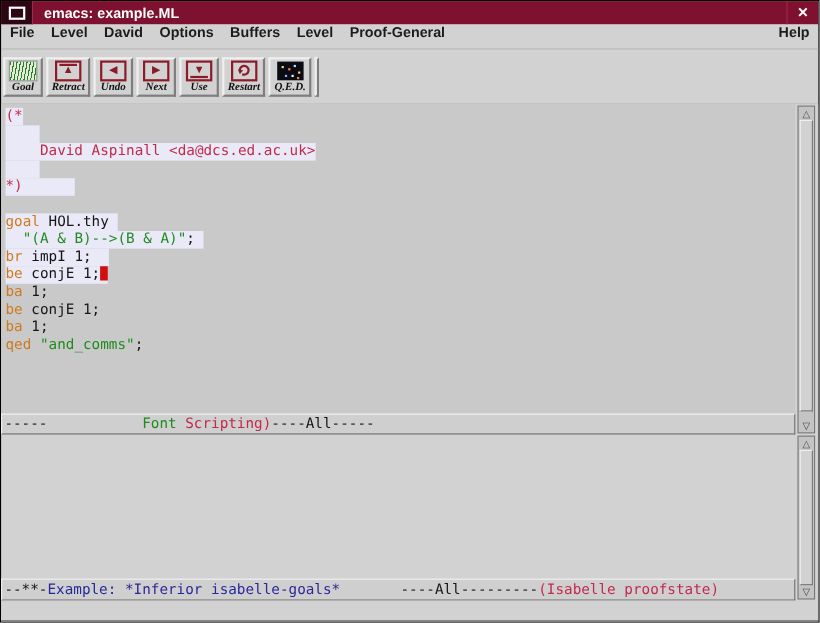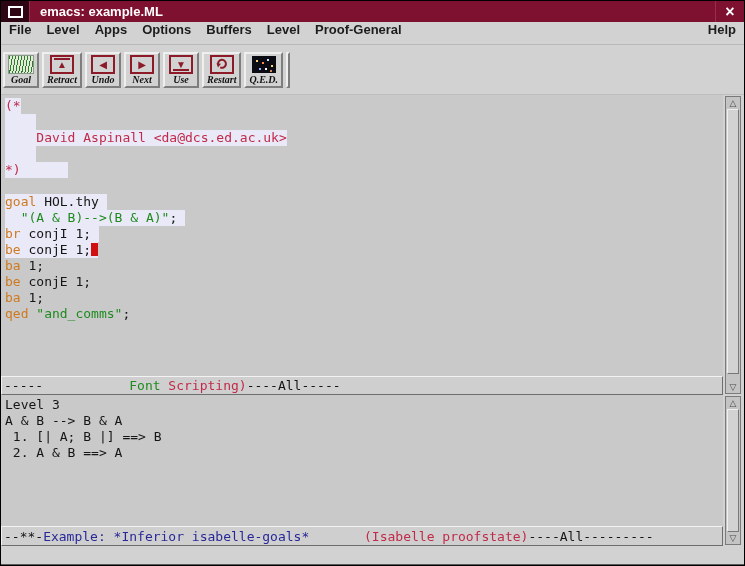--- a/index.html
+++ b/index.html
@@ -80,21 +80,21 @@
     <div class="tb-iconbox">
       <span class="tb-icon"></span>
     </div>
     <div class="tb-title">emacs: example.ML</div>
     <div class="tb-close">×</div>
   </div>
 
   <div class="menubar">
     <span class="menu-item">File</span>
       <span class="menu-item">Level</span>
-      <span class="menu-item">Apps</span>
+      <span class="menu-item">David</span>
       <span class="menu-item">Options</span>
       <span class="menu-item">Buffers</span>
       <span class="menu-item">Level</span>
       <span class="menu-item">Proof-General</span>
       <span class="menu-item menu-help">Help</span>
   </div>
 
   <div class="toolbar">
       <div class="tool-btn">
         <span class="tool-icon">
@@ -159,49 +159,43 @@
   <div class="grid">
     <div class="script-area">
         <div class="code-line"><span class="lw locked"><span class="seg c-comment">(*</span></span></div>
         <div class="code-line"><span class="lw locked"><span class="seg c-comment">    </span></span></div>
         <div class="code-line"><span class="lw locked"><span class="seg c-comment">    David Aspinall &lt;da@dcs.ed.ac.uk&gt;</span></span></div>
         <div class="code-line"><span class="lw locked"><span class="seg c-comment">    </span></span></div>
         <div class="code-line"><span class="lw locked"><span class="seg c-comment">*)      </span></span></div>
         <div class="code-line"><span class="lw"></span></div>
         <div class="code-line"><span class="lw locked"><span class="seg c-keyword">goal</span><span class="seg c-plain"> HOL.thy </span></span></div>
         <div class="code-line"><span class="lw locked"><span class="seg c-plain">  </span><span class="seg c-string">"(A &amp; B)--&gt;(B &amp; A)"</span><span class="seg c-plain">; </span></span></div>
-        <div class="code-line"><span class="lw locked"><span class="seg c-keyword">br</span><span class="seg c-plain"> conjI 1; </span></span></div>
+        <div class="code-line"><span class="lw locked"><span class="seg c-keyword">br</span><span class="seg c-plain"> impI 1;  </span></span></div>
         <div class="code-line"><span class="lw locked"><span class="seg c-keyword">be</span><span class="seg c-plain"> conjE 1;</span><span class="cursor"></span></span></div>
         <div class="code-line"><span class="lw"><span class="seg c-keyword">ba</span><span class="seg c-plain"> 1;</span></span></div>
         <div class="code-line"><span class="lw"><span class="seg c-keyword">be</span><span class="seg c-plain"> conjE 1;</span></span></div>
         <div class="code-line"><span class="lw"><span class="seg c-keyword">ba</span><span class="seg c-plain"> 1;</span></span></div>
         <div class="code-line"><span class="lw"><span class="seg c-keyword">qed</span><span class="seg c-plain"> </span><span class="seg c-string">"and_comms"</span><span class="seg c-plain">;</span></span></div>
       </div>
     <div class="sbar sbar1">
       <div class="trough">
         <div class="sb-arrow">△</div>
         <div class="thumb gap-bottom"></div>
         <div class="sb-arrow">▽</div>
       </div>
     </div>
     <div class="modeline ml1"><span class="seg c-plain">-----</span><span class="seg c-plain">           </span><span class="seg c-ml-green">Font</span><span class="seg c-ml-red"> Scripting)</span><span class="seg c-plain">----All-----</span></div>
-    <div class="goals-area">
-        <div class="code-line c-plain">Level 3</div>
-        <div class="code-line c-plain">A &amp; B --&gt; B &amp; A</div>
-        <div class="code-line c-plain"> 1. [| A; B |] ==&gt; B</div>
-        <div class="code-line c-plain"> 2. A &amp; B ==&gt; A</div>
-      </div>
     <div class="sbar sbar2">
       <div class="trough">
         <div class="sb-arrow">△</div>
         <div class="thumb"></div>
         <div class="sb-arrow">▽</div>
       </div>
     </div>
-    <div class="modeline ml2"><span class="seg c-plain">--**-</span><span class="seg c-buffer-id">Example: *Inferior isabelle-goals*</span><span class="seg c-plain">       </span><span class="seg c-ml-red">(Isabelle proofstate)</span><span class="seg c-plain">----All---------</span></div>
+    <div class="modeline ml2"><span class="seg c-plain">--**-</span><span class="seg c-buffer-id">Example: *Inferior isabelle-goals*</span><span class="seg c-plain">       </span><span class="seg c-plain">----All---------</span><span class="seg c-ml-red">(Isabelle proofstate)</span></div>
     <div class="minibuffer"></div>
   </div>
 
   <div class="bottom-strip">
     <span class="bs-div" style="left:54px"></span>
     <span class="bs-div" style="right:12px"></span>
   </div>
 
 </div>
 

